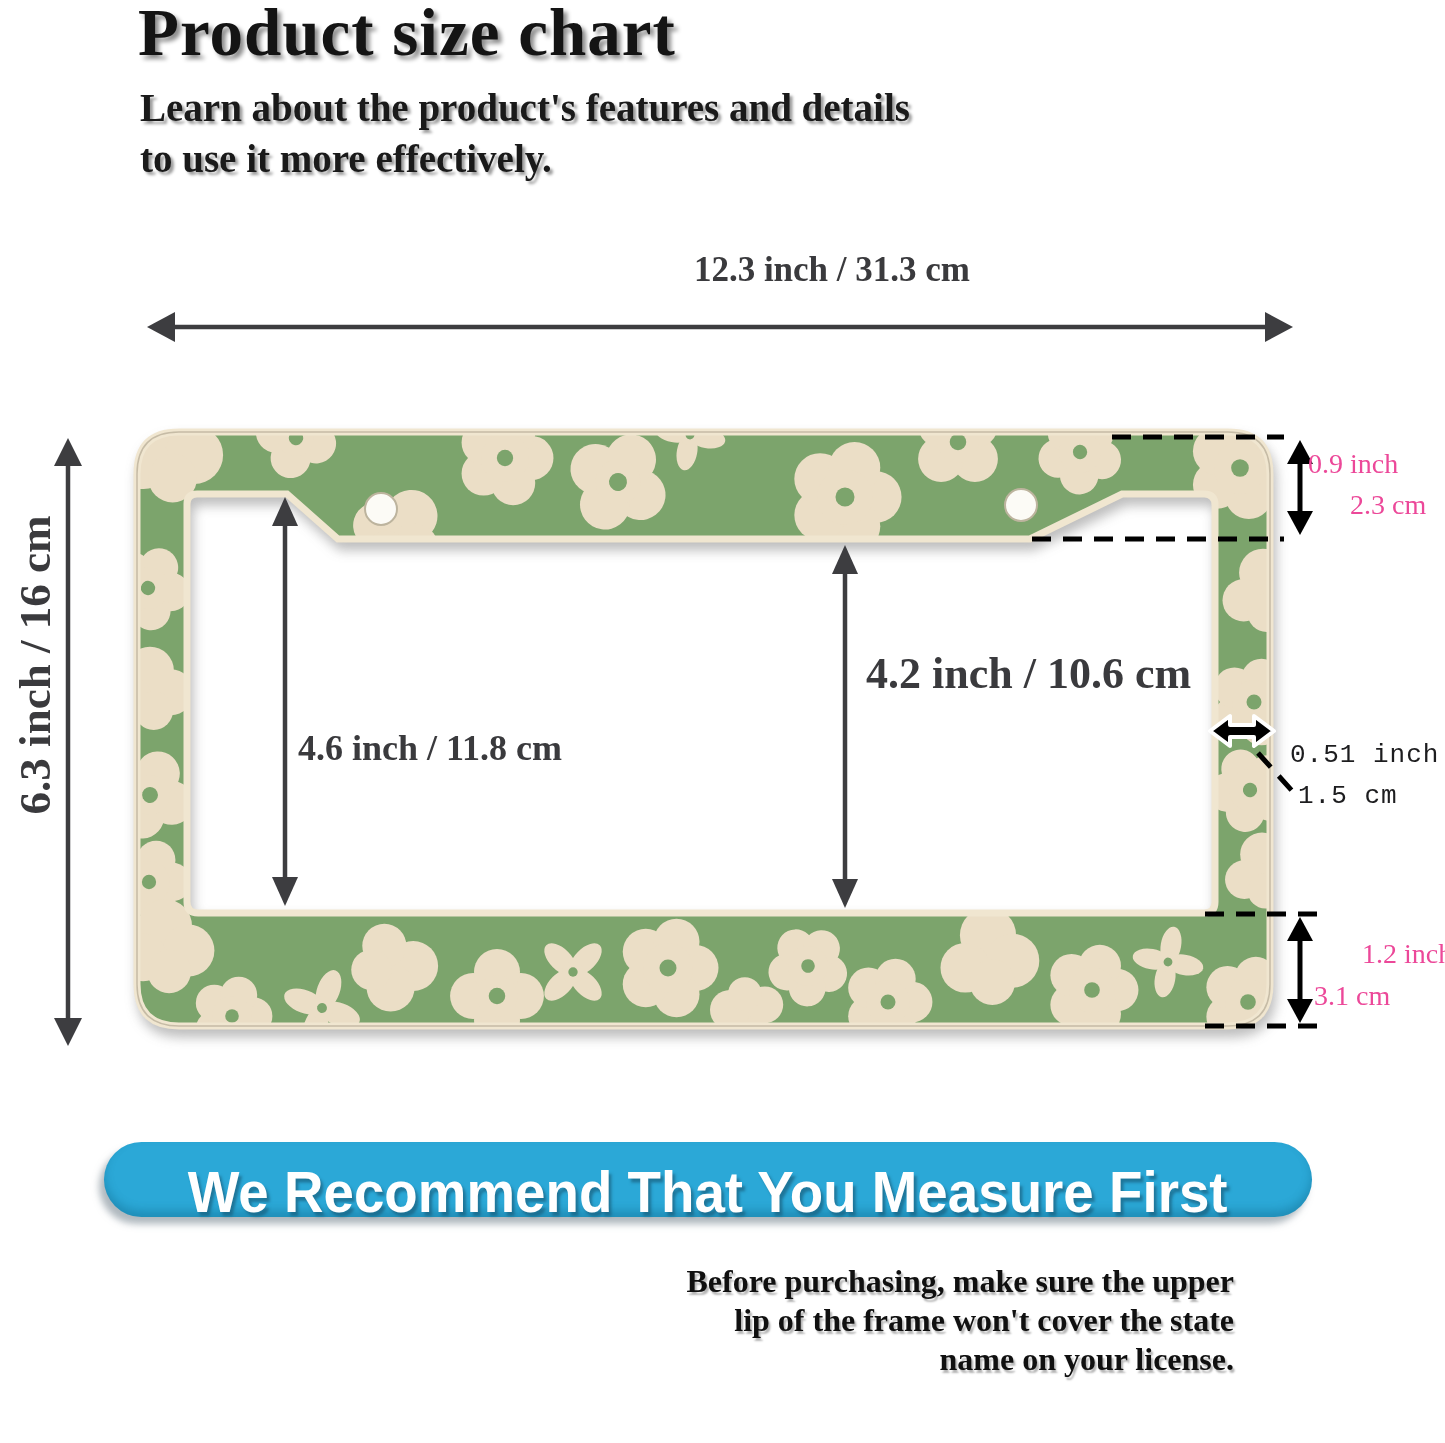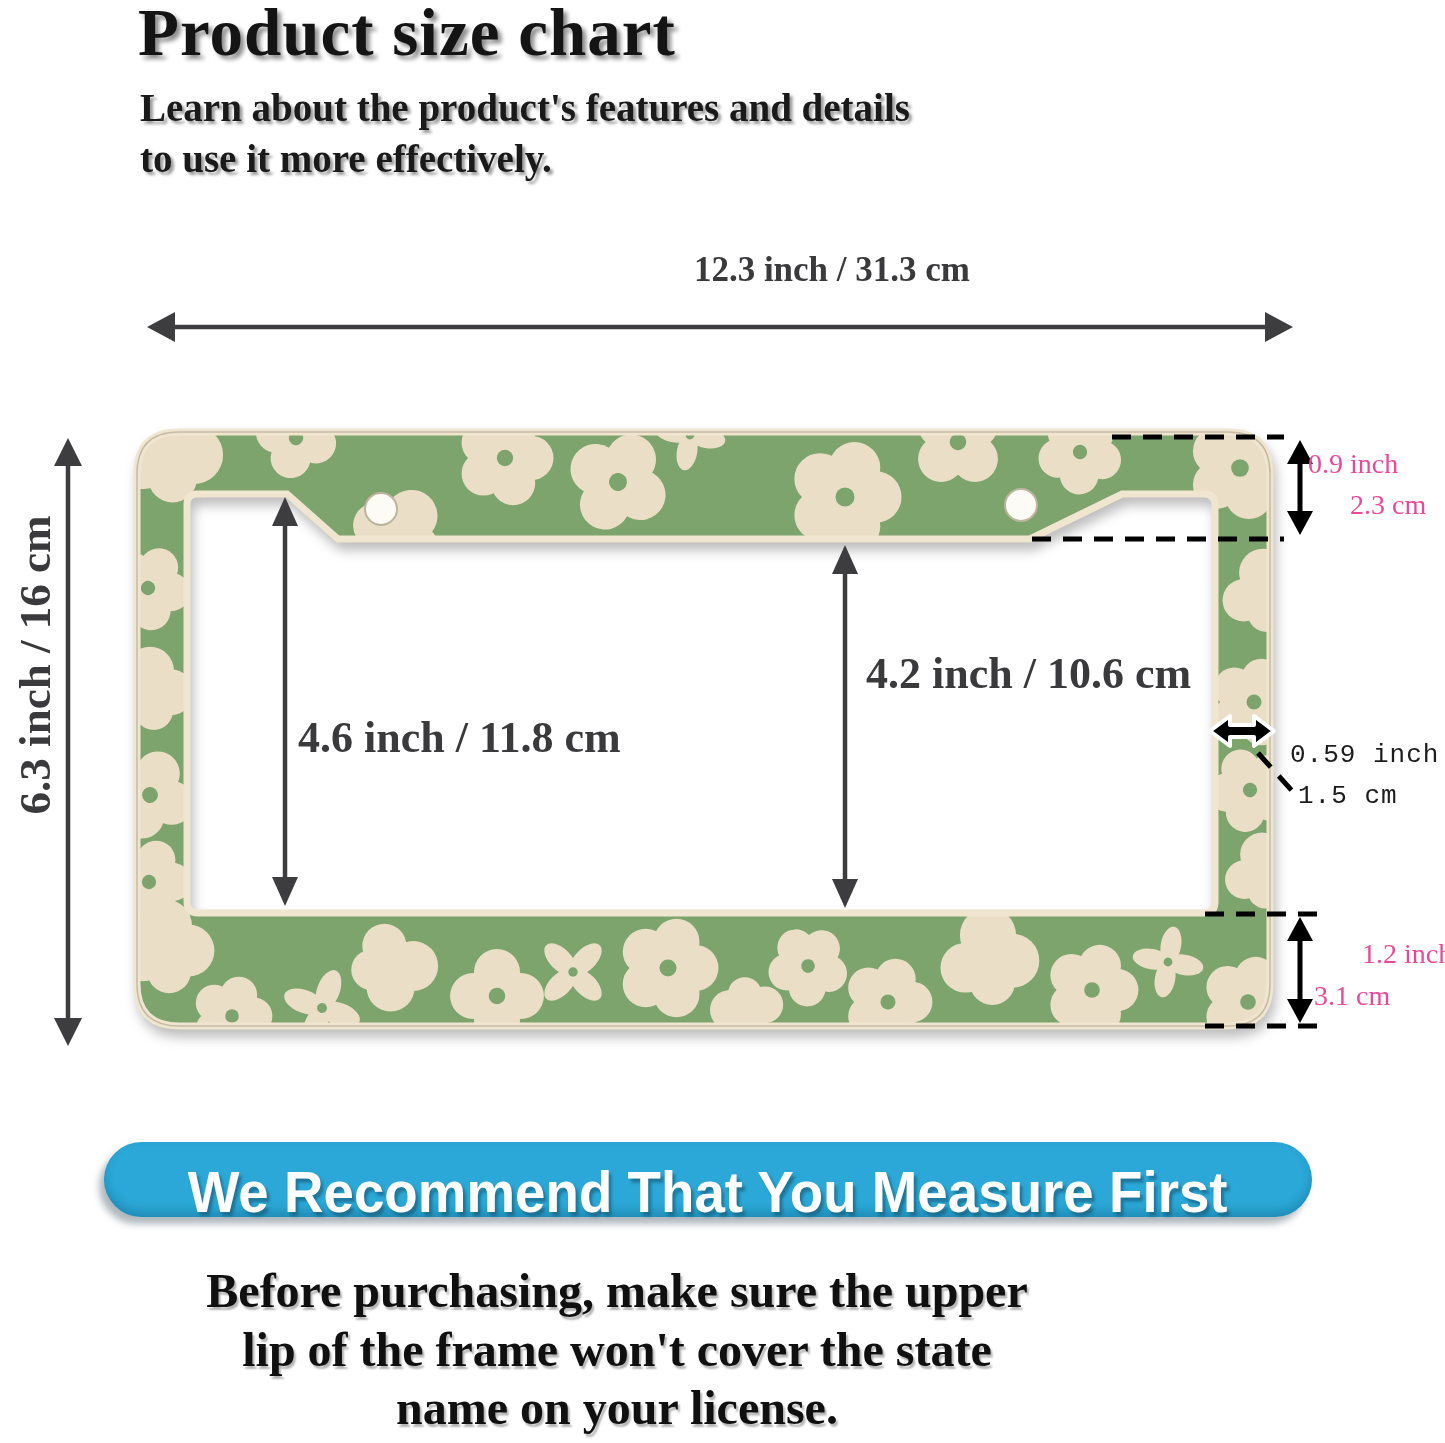--- a/index.html
+++ b/index.html
@@ -9,42 +9,42 @@
 
   .title{position:absolute;left:138px;top:-6px;margin:0;font-size:67px;font-weight:700;
          color:#141414;letter-spacing:1px;text-shadow:4px 4px 4px #8f8f8f;}
   .subtitle{position:absolute;left:140px;top:82px;font-size:39px;font-weight:700;color:#1a1a1a;
             line-height:1.32;text-shadow:3px 3px 3px #9c9c9c;}
 
   .lbl{position:absolute;font-weight:700;color:#3a3a3d;white-space:nowrap;}
   .width-label{left:430px;top:250px;width:540px;text-align:right;font-size:35px;}
   .height-label{left:-264px;top:638px;width:600px;height:54px;text-align:center;font-size:45px;
                 transform:rotate(-90deg);}
-  .inner-left-label{left:298px;top:712px;font-size:44px;font-family:Liberation Serif, serif;}
+  .inner-left-label{left:298px;top:727px;font-size:36px;font-family:Liberation Serif, serif;}
   .inner-right-label{left:866px;top:648px;font-size:44px;}
 
   .sans-lbl{position:absolute;font-family:Liberation Serif, serif;color:#ec4899;
             font-size:28px;white-space:nowrap;}
   .mono-lbl{position:absolute;font-family:"Liberation Mono", monospace;color:#1d1d1f;
             font-size:26px;letter-spacing:1px;white-space:nowrap;}
   .top-lip-inch{left:1308px;top:448px;}
   .top-lip-cm{left:1308px;top:489px;margin-left:42px;}
   .side-inch{left:1290px;top:740px;}
   .side-cm{left:1298px;top:781px;}
   .bottom-inch{left:1314px;top:938px;margin-left:48px;}
   .bottom-cm{left:1314px;top:980px;}
 
   .banner{position:absolute;left:104px;top:1142px;width:1208px;height:75px;border-radius:52px;
           background:var(--banner-blue,#2BA8D7);text-align:center;
           box-shadow:-5px 7px 7px rgba(110,126,136,.55), inset 0 -6px 10px rgba(8,80,110,.3);}
   .banner span{display:inline-block;transform:scaleX(.96);line-height:101px;font-size:57px;
           font-weight:700;font-family:"Liberation Sans", sans-serif;color:#fff;
           letter-spacing:0px;text-shadow:3px 4px 3px rgba(25,90,120,.65);white-space:nowrap;}
 
-  .footer{position:absolute;left:0;top:1262px;width:1234px;text-align:center;font-size:48px;
+  .footer{position:absolute;left:0;top:1262px;width:1234px;text-align:right;font-size:32px;
           font-weight:700;color:#101010;line-height:1.22;text-shadow:2px 3px 2px #b5b5b5;}
 
   .ring-base{fill:var(--frame-green,#7CA46C);}
   .petal{fill:var(--flower-cream,#EBDEC6);}
   .dot{fill:var(--frame-green,#7CA46C);}
   .ring-bevel{fill:none;stroke:var(--bevel-cream,#F0E6D0);stroke-width:7;}
   .ring-outline{fill:none;stroke:rgba(120,110,90,.35);stroke-width:1.5;}
   .screw{fill:#fcfbf6;stroke:#bdb49e;stroke-width:2;}
   .frame-shadow{filter:drop-shadow(3px 8px 6px rgba(70,70,70,.35));}
   .dim{stroke:var(--arrow-gray,#3d3d40);stroke-width:4.5;}
@@ -391,21 +391,21 @@
     </g>
   </svg>
 
   <div class="lbl width-label">12.3 inch / 31.3 cm</div>
   <div class="lbl height-label">6.3 inch / 16 cm</div>
   <div class="lbl inner-left-label">4.6 inch / 11.8 cm</div>
   <div class="lbl inner-right-label">4.2 inch / 10.6 cm</div>
 
   <div class="sans-lbl top-lip-inch">0.9 inch</div>
   <div class="sans-lbl top-lip-cm">2.3 cm</div>
-  <div class="mono-lbl side-inch">0.59 inch</div>
+  <div class="mono-lbl side-inch">0.51 inch</div>
   <div class="mono-lbl side-cm">1.5 cm</div>
   <div class="sans-lbl bottom-inch">1.2 inch</div>
   <div class="sans-lbl bottom-cm">3.1 cm</div>
 
   <div class="banner">
     <span>We Recommend That You Measure First</span>
   </div>
 
   <div class="footer">
     <div>Before purchasing, make sure the upper</div>

